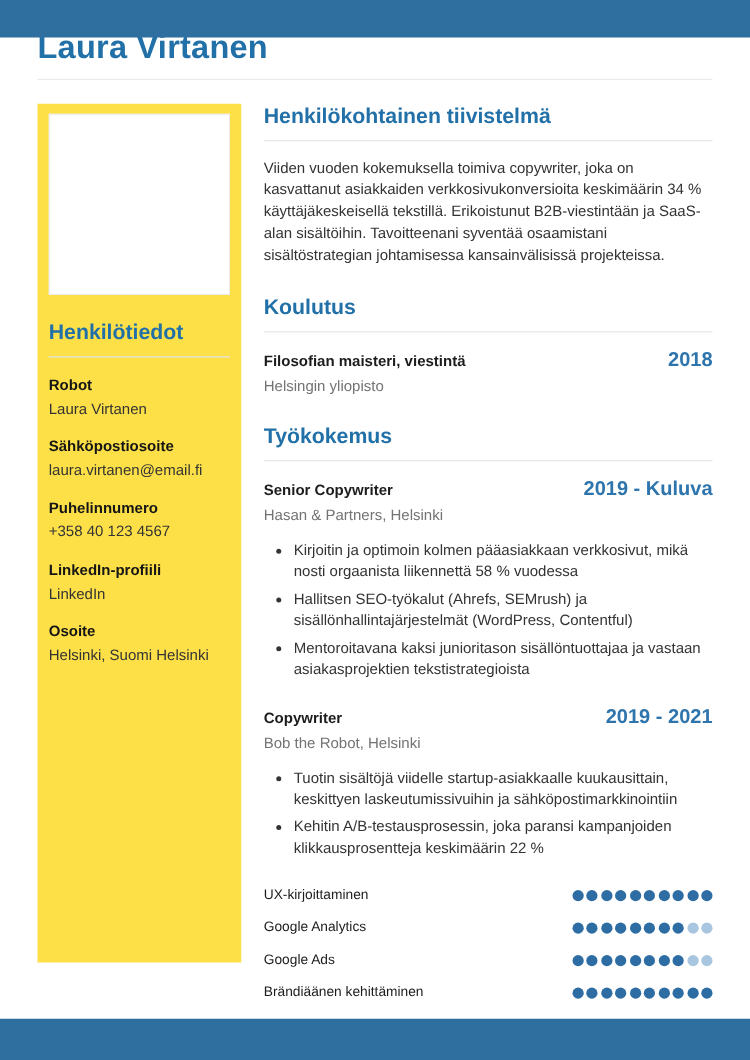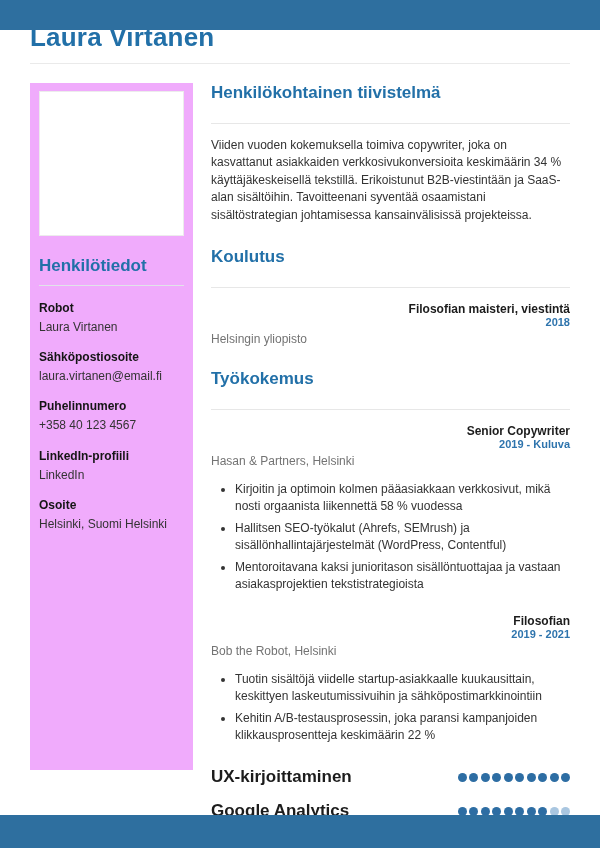--- a/index.html
+++ b/index.html
@@ -34,21 +34,21 @@
   }
   .content {
     display: flex;
     margin: 19px 30px 0 30px;
     gap: 18px;
   }
   .sidebar {
     width: 163px;
     min-width: 163px;
     height: 687px;
-    background: #f0abfc;
+    background: #fde047;
     padding: 8px 9px 16px 9px;
   }
   .photo-box {
     width: 145px; height: 145px;
     background: #ffffff;
     border: 1px solid #ececec;
   }
   .sidebar-title {
     margin-top: 20px;
     font-size: 17px;
@@ -58,60 +58,59 @@
     border-bottom: 1px solid #e0e4e8;
   }
   .field { margin-top: 15px; }
   .field-label { font-size: 12px; font-weight: bold; color: #151515; }
   .field-value { font-size: 12px; color: #333333; margin-top: 4px; line-height: 1.35; }
   .main { flex: 1; min-width: 0; }
   .section-title {
     font-size: 17px;
     font-weight: bold;
     color: #2270a8;
-    padding-bottom: 20px;
+    padding-bottom: 9px;
     border-bottom: 1px solid #e7e7e7;
   }
   .section { margin-bottom: 23px; }
   .summary-text {
     margin-top: 13px;
     font-size: 12px;
     line-height: 1.45;
     color: #333333;
   }
   .entry { margin-top: 14px; }
   .entry + .entry { margin-top: 21px; }
   .entry-head {
     display: flex;
     justify-content: space-between;
-    align-items: flex-end;
-    flex-direction: column;
+    align-items: center;
   }
   .entry-title { font-size: 12px; font-weight: bold; color: #1c1c1c; }
-  .entry-period { font-size: 11px; font-weight: bold; color: #2e74ad; white-space: nowrap; margin-left: 10px; }
+  .entry-period { font-size: 16px; font-weight: bold; color: #2e74ad; white-space: nowrap; margin-left: 10px; }
   .entry-sub { margin-top: 4px; font-size: 12px; color: #737373; }
   .bullets {
     margin: 13px 0 0 0;
     padding-left: 24px;
     list-style: disc;
   }
   .bullets li {
     font-size: 12px;
     line-height: 1.42;
     color: #333333;
     margin-bottom: 5px;
   }
   .skills-list { margin-top: 15px; }
   .skill-row {
     display: flex;
     justify-content: space-between;
     align-items: center;
     margin-bottom: 14px;
   }
-  .skill-name { font-size: 17px; font-weight: bold; color: #1c1c1c; padding-right: 6px; text-align: right; }
+  .skill-name { font-size: 11px; font-weight: normal; color: #1c1c1c; padding-right: 6px; text-align: right; }
   .skill-dots { display: flex; gap: 2.5px; flex-shrink: 0; }
   .dot {
     width: 9px; height: 9px;
     border-radius: 50%;
     background: #a9c6e0;
     display: inline-block;
   }
   .dot.filled { background: #2d6da3; }
 </style>
 </head>
@@ -179,21 +178,21 @@
         <div class="entry-sub">Hasan &amp; Partners, Helsinki</div>
         <ul class="bullets">
           <li>Kirjoitin ja optimoin kolmen pääasiakkaan verkkosivut, mikä nosti orgaanista liikennettä 58 % vuodessa</li>
           <li>Hallitsen SEO-työkalut (Ahrefs, SEMrush) ja sisällönhallintajärjestelmät (WordPress, Contentful)</li>
           <li>Mentoroitavana kaksi junioritason sisällöntuottajaa ja vastaan asiakasprojektien tekstistrategioista</li>
         </ul>
       </div>
 
       <div class="entry">
         <div class="entry-head">
-          <span class="entry-title">Filosofian</span>
+          <span class="entry-title">Copywriter</span>
           <span class="entry-period">2019 - 2021</span>
         </div>
         <div class="entry-sub">Bob the Robot, Helsinki</div>
         <ul class="bullets">
           <li>Tuotin sisältöjä viidelle startup-asiakkaalle kuukausittain, keskittyen laskeutumissivuihin ja sähköpostimarkkinointiin</li>
           <li>Kehitin A/B-testausprosessin, joka paransi kampanjoiden klikkausprosentteja keskimäärin 22 %</li>
         </ul>
       </div>
     </section>
 

